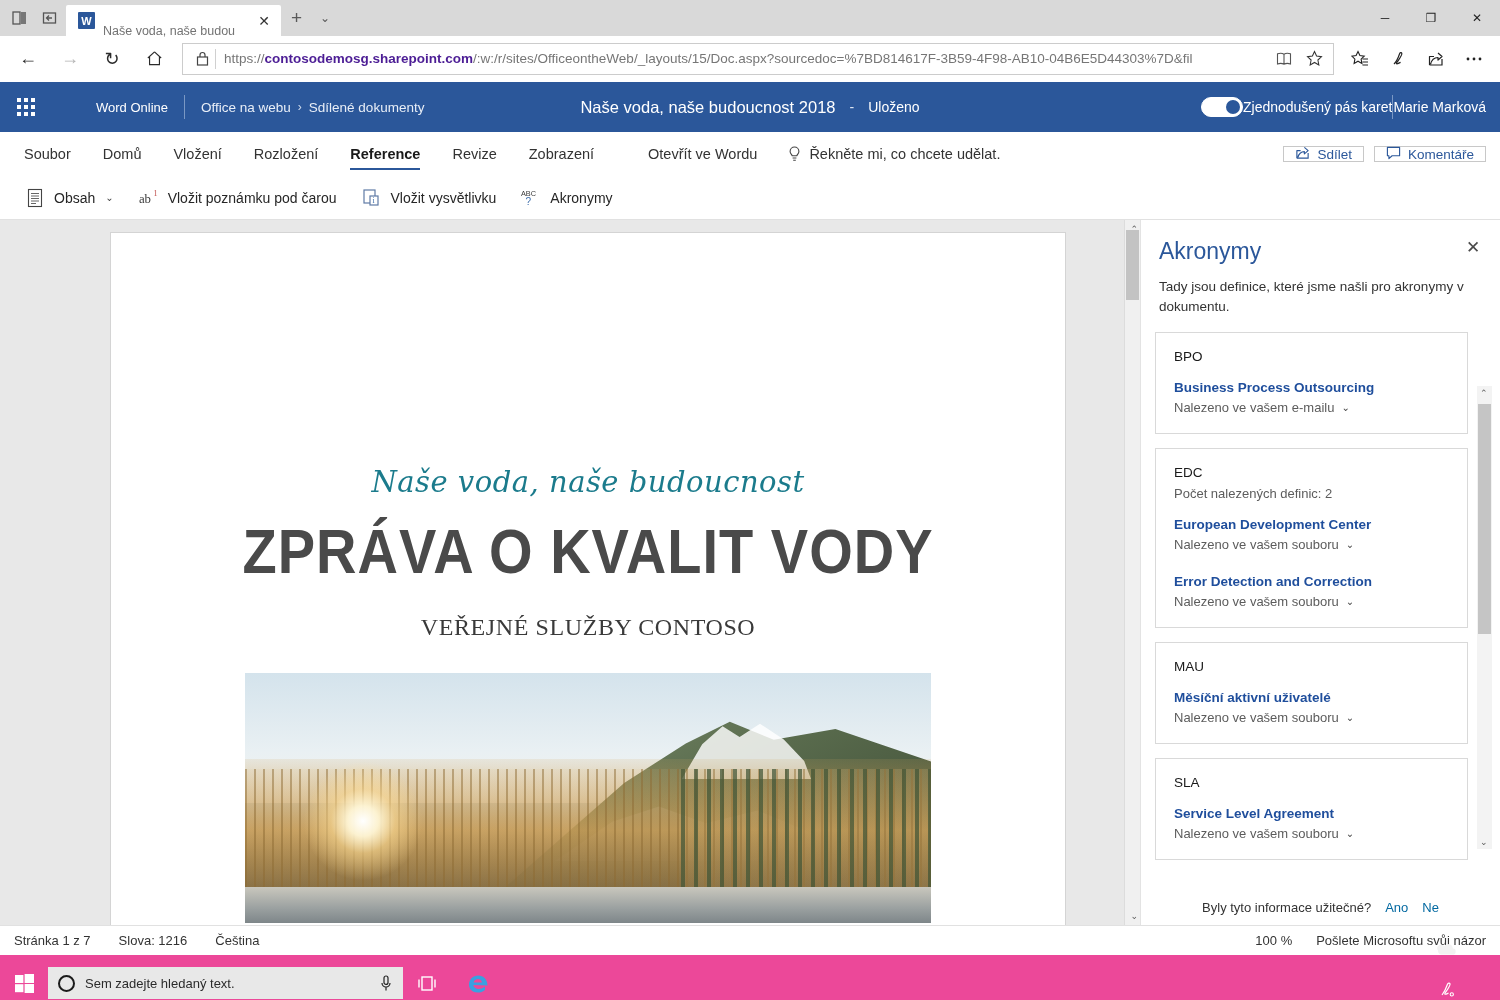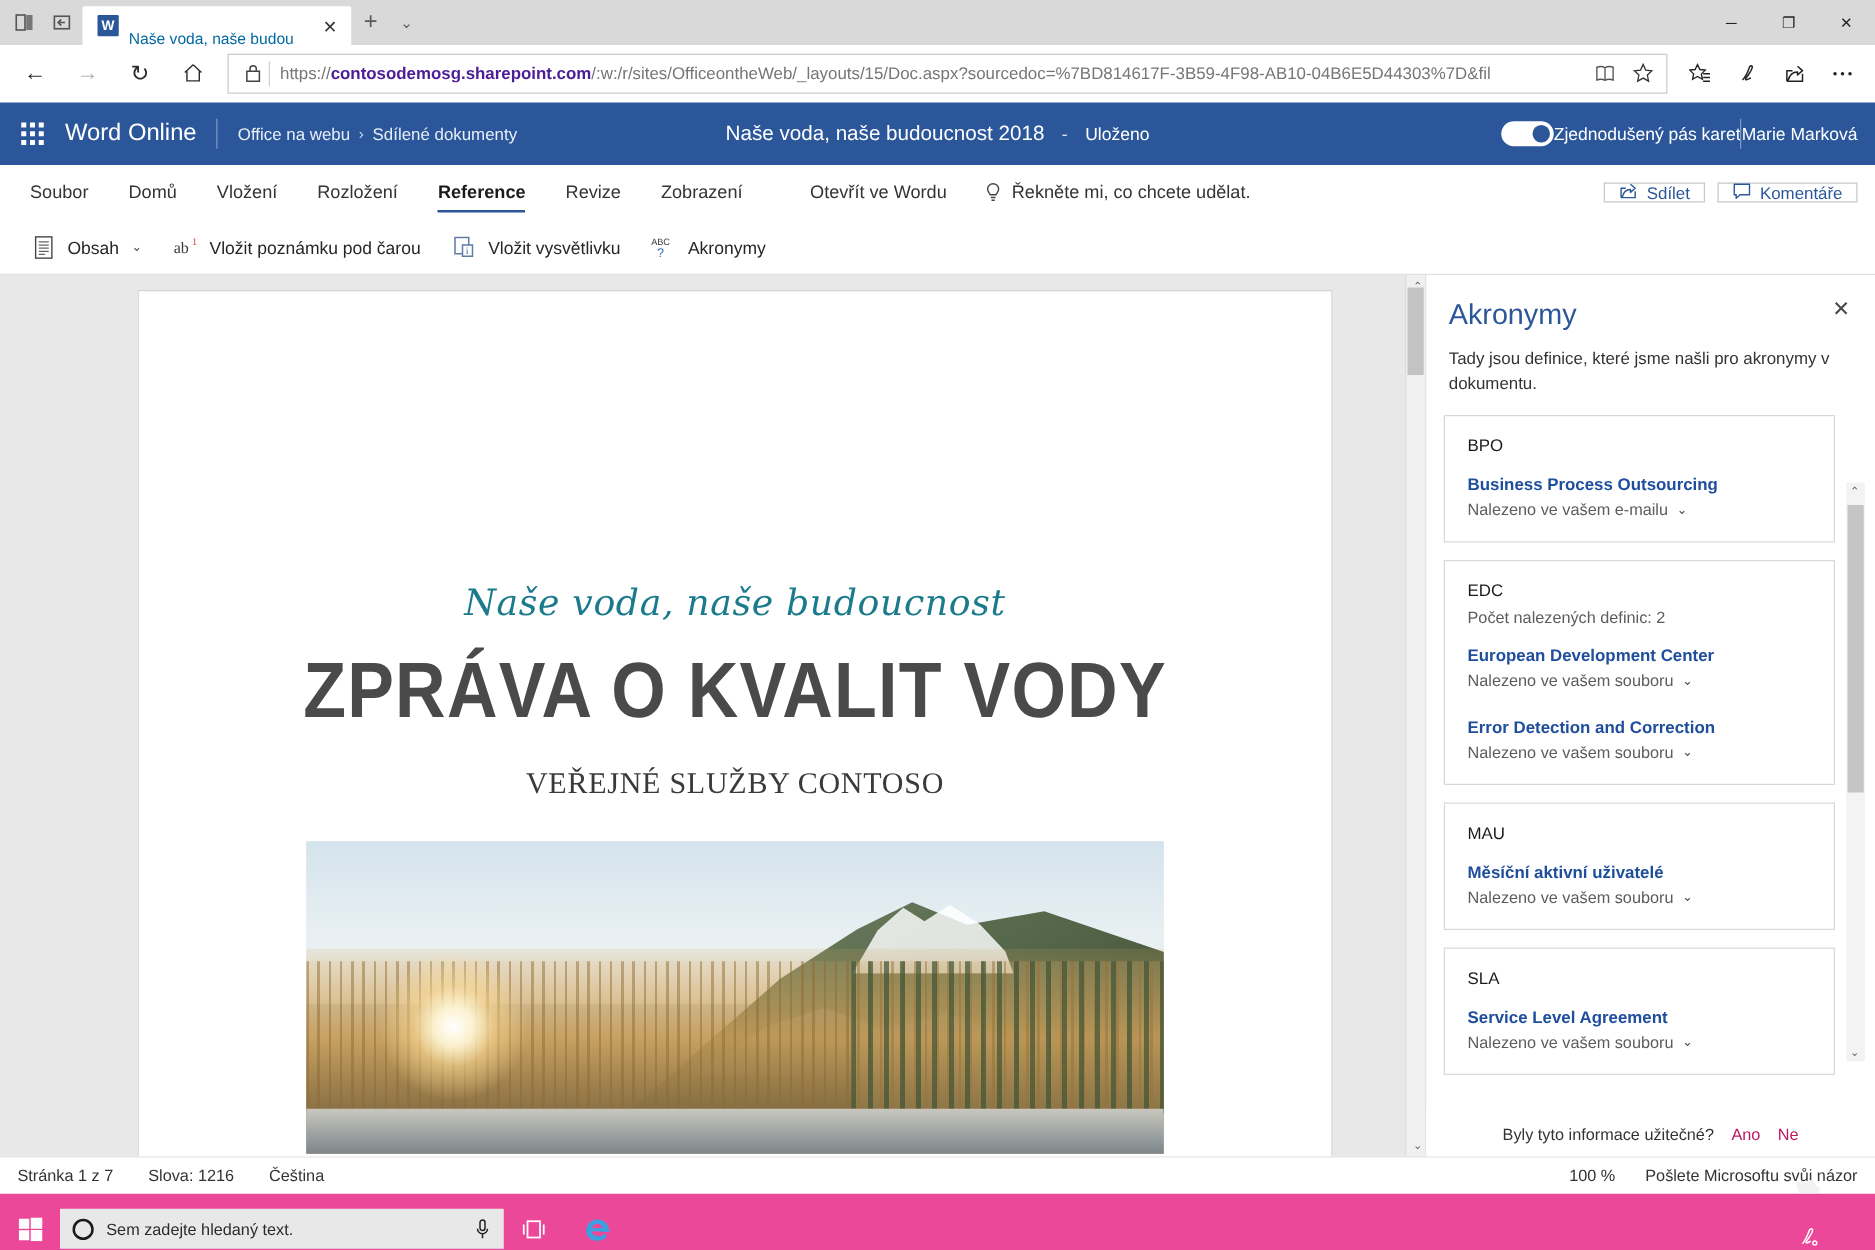--- a/index.html
+++ b/index.html
@@ -22,21 +22,21 @@
   .browser-tab {
     height: 31px; background: #ffffff; border-top-left-radius: 2px; border-top-right-radius: 2px;
     display: flex; align-items: center; padding: 0 8px 0 12px; min-width: 215px; gap: 8px;
     margin-bottom: 0;
   }
   .tab-favicon {
     width: 17px; height: 17px; background: #2b579a; color: #fff; font-size: 11px; font-weight: bold;
     display: flex; align-items: center; justify-content: center; border-radius: 1px; flex-shrink: 0;
   }
   .tab-title {
-    font-size: 12.5px; color: #0369a1; white-space: nowrap; overflow: hidden;
+    font-size: 12.5px; color: #737373; white-space: nowrap; overflow: hidden;
     text-overflow: clip; flex: 1; max-width: 155px; margin-top: 20px;
   }
   .tab-close { font-size: 14px; color: #333; width: 18px; text-align: center; line-height: 1; }
   .tab-newbtn { font-size: 19px; color: #5a5a5a; padding: 0 10px; height: 36px; display: flex; align-items: center; font-weight: 300; }
   .tab-dropdown { font-size: 12px; color: #5a5a5a; padding: 0 8px; height: 36px; display: flex; align-items: center; }
   .win-controls { position: absolute; right: 0; top: 0; height: 36px; display: flex; }
   .win-btn { width: 46px; height: 36px; display: flex; align-items: center; justify-content: center; color: #222; font-size: 12px; }
 
   .browser-toolbar {
     height: 46px; background: #ffffff; display: flex; align-items: center; padding: 0 8px; gap: 2px;
@@ -63,21 +63,21 @@
   .tool-icon { width: 36px; height: 38px; display: flex; align-items: center; justify-content: center; color: #1d1d1d; }
 
   
   .office-header {
     height: 50px; background: #2b579a; display: flex; align-items: center;
     color: #fff; padding: 0 14px 0 0; position: relative;
   }
   .waffle { width: 52px; display: flex; align-items: center; justify-content: center; }
   .waffle-grid { display: grid; grid-template-columns: repeat(3, 4px); grid-gap: 3px; }
   .waffle-grid i { width: 4px; height: 4px; background: #fff; display: block; }
-  .app-name { font-size: 19px; color: #fff; padding-right: 16px; }
+  .app-name { font-size: 13px; color: #fff; padding-right: 16px; margin-left: 44px; }
   .hdr-divider { width: 1px; height: 24px; background: #7a98c4; }
   .breadcrumb { font-size: 13.5px; color: #e8eef7; padding-left: 16px; display: flex; gap: 7px; align-items: center; }
   .breadcrumb .crumb-sep { color: #cddaec; font-size: 12px; }
   .doc-title-wrap {
     position: absolute; left: 0; right: 0; display: flex; justify-content: center;
     align-items: center; gap: 14px; pointer-events: none;
   }
   .doc-title { font-size: 16.5px; color: #fff; }
   .doc-dash { font-size: 14px; color: #dbe4f1; }
   .doc-saved { font-size: 14px; color: #fff; }
@@ -230,21 +230,21 @@
   .panel-scroll {
     position: absolute; right: 8px; top: 70px; bottom: 40px; width: 15px; background: #f3f3f3;
   }
   .panel-scroll .thumb { position: absolute; left: 1px; top: 18px; width: 13px; height: 230px; background: #c5c5c5; }
   .panel-scroll .up, .panel-scroll .dn { position:absolute; left:3px; font-size: 9px; color:#5a5a5a; }
   .panel-scroll .up { top: 2px; } .panel-scroll .dn { bottom: 2px; }
   .panel-foot {
     height: 36px; display: flex; align-items: center; justify-content: center; gap: 14px;
     font-size: 13px; color: #333; background: #fff;
   }
-  .foot-link { color: #be185d; }
+  .foot-link { color: #0369a1; }
 
   
   .statusbar {
     height: 30px; background: #fff; border-top: 1px solid #e1e1e1; display: flex;
     align-items: center; padding: 0 14px; font-size: 13px; color: #333; gap: 28px;
   }
   .status-right { margin-left: auto; display: flex; align-items: center; gap: 24px; }
 
   
   .taskbar { height: 56px; background: #ec4899; display: flex; align-items: center; }

